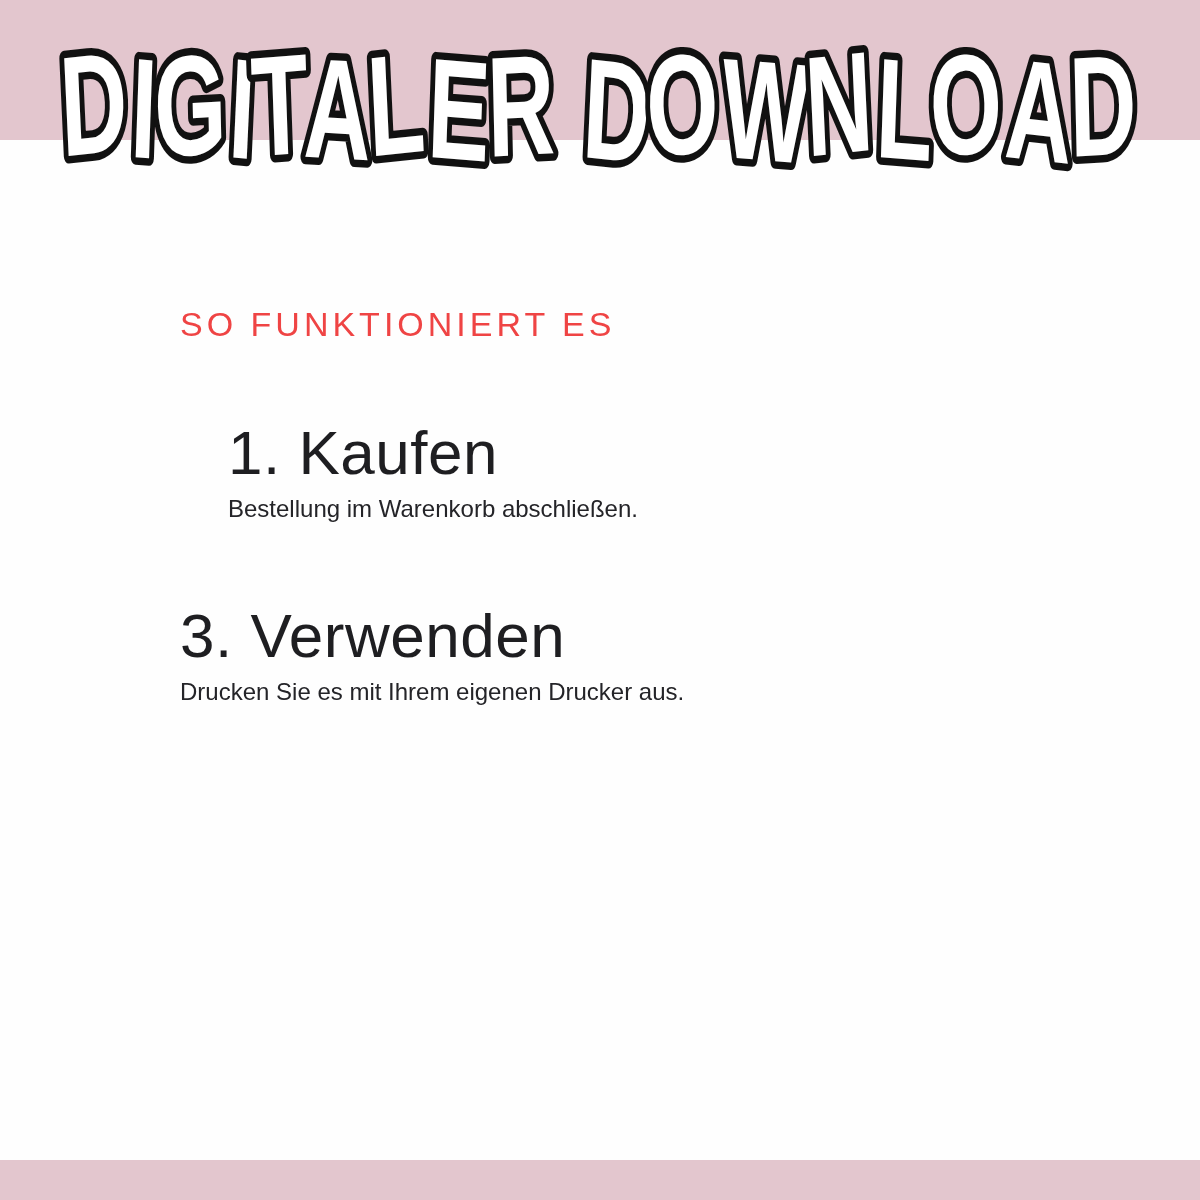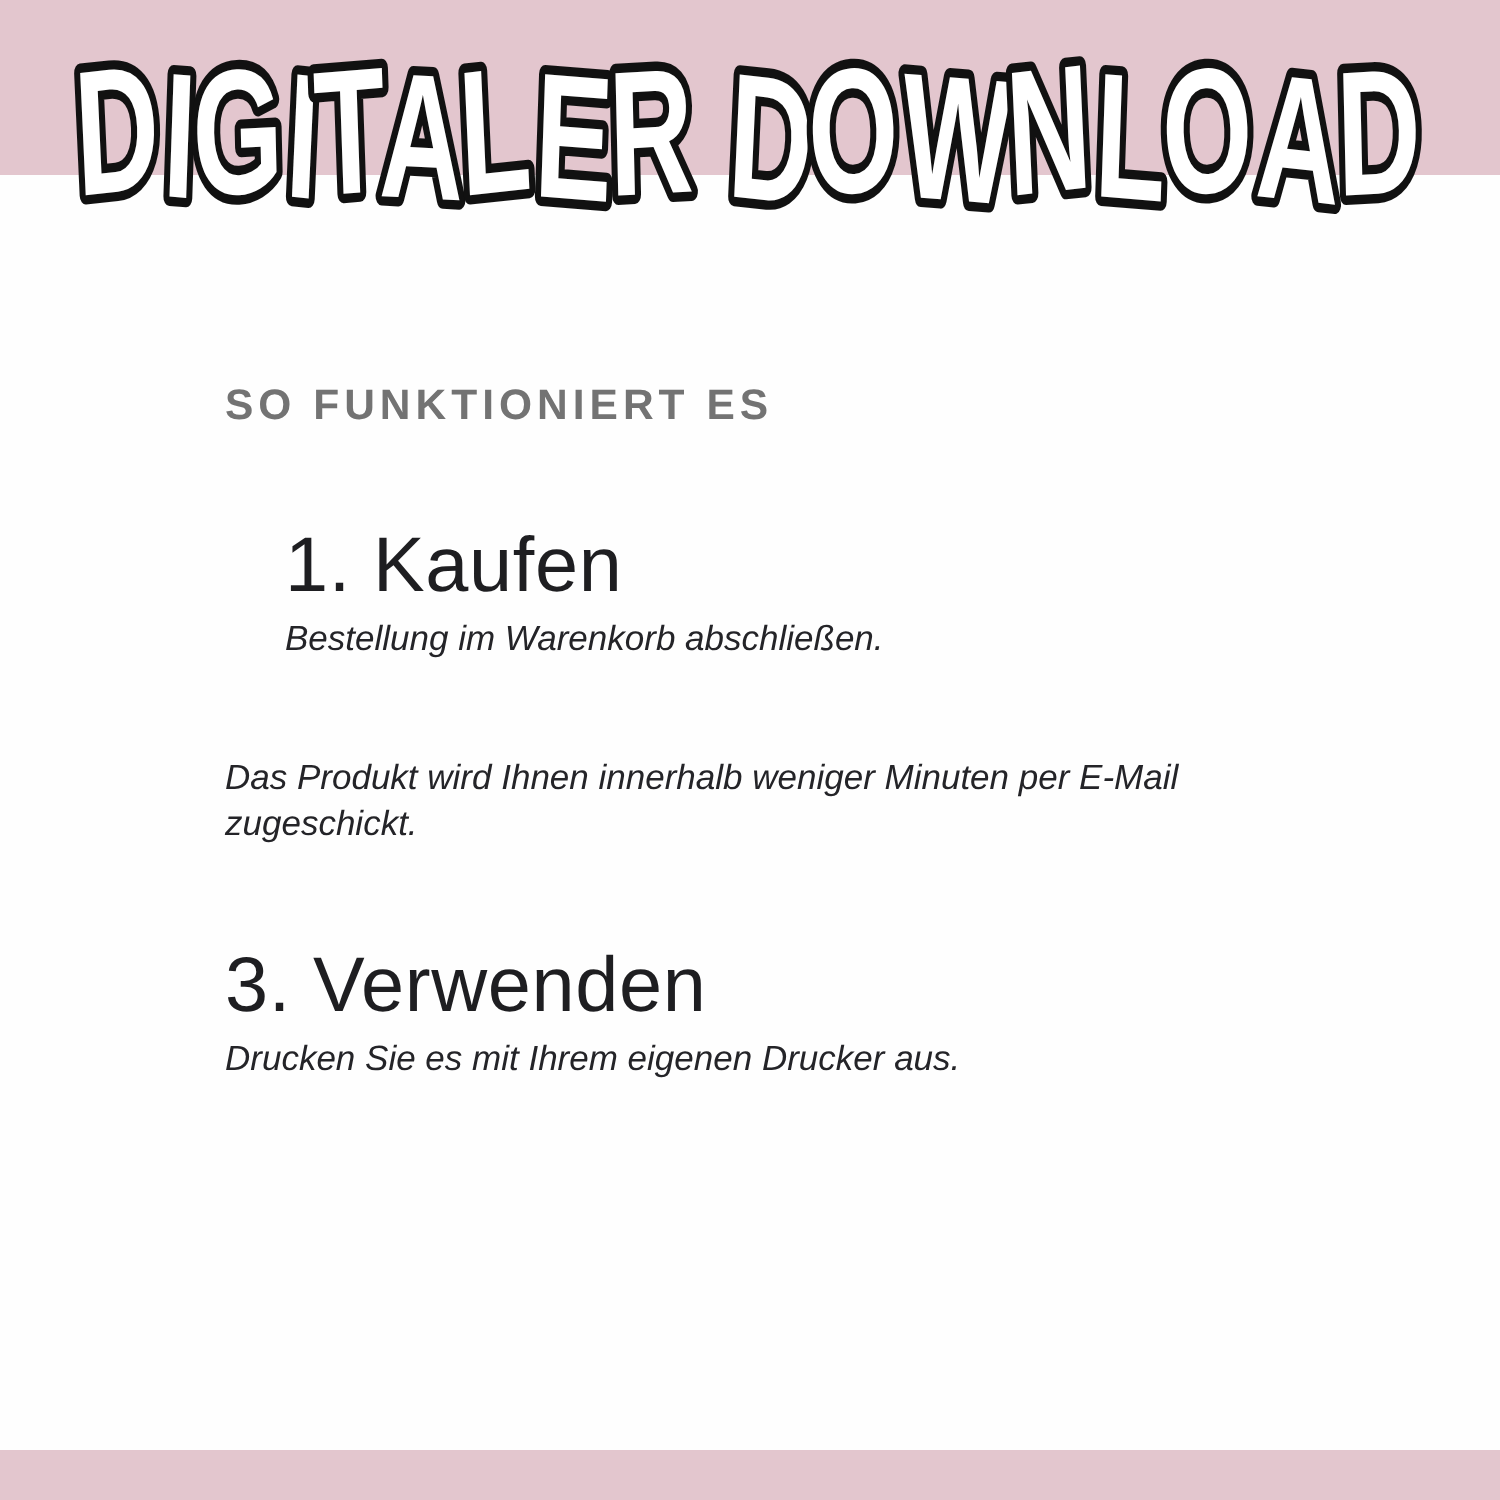--- a/index.html
+++ b/index.html
@@ -50,41 +50,40 @@
   .content {
     position: absolute;
     left: 180px;
     top: 305px;
     width: 900px;
     color: #1e1e21;
   }
   .section-label {
     font-size: 34px;
     letter-spacing: 4px;
-    font-weight: 700;
-    color: #737373;
+    font-weight: 400;
+    color: #ef4444;
     margin: 0 0 0 0;
   }
   .step { margin: 0; }
   .step-heading {
     font-size: 62px;
     font-weight: 400;
     letter-spacing: 0.5px;
     color: #1e1e21;
     margin: 0;
     line-height: 1.18;
   }
   .step-body {
-    font-size: 28px;
+    font-size: 24px;
     font-weight: 400;
     color: #242428;
     margin: 4px 0 0 0;
     line-height: 1.32;
     max-width: 920px;
-    font-style: italic;
   }
   .step-1 { margin-top: 72px; margin-left: 48px; }
   .step-2 { margin-top: 74px; }
   .step-3 { margin-top: 74px; }
 </style>
 </head>
 <body>
 
 <div class="page">
 
@@ -100,21 +99,20 @@
   <div class="content">
 
     <p class="section-label">SO FUNKTIONIERT ES</p>
 
     <div class="step step-1">
       <h2 class="step-heading">1. Kaufen</h2>
       <p class="step-body">Bestellung im Warenkorb abschließen.</p>
     </div>
 
     <div class="step step-2">
-      <p class="step-body">Das Produkt wird Ihnen innerhalb weniger Minuten per E-Mail zugeschickt.</p>
     </div>
 
     <div class="step step-3">
       <h2 class="step-heading">3. Verwenden</h2>
       <p class="step-body">Drucken Sie es mit Ihrem eigenen Drucker aus.</p>
     </div>
 
   </div>
 </div>
 

